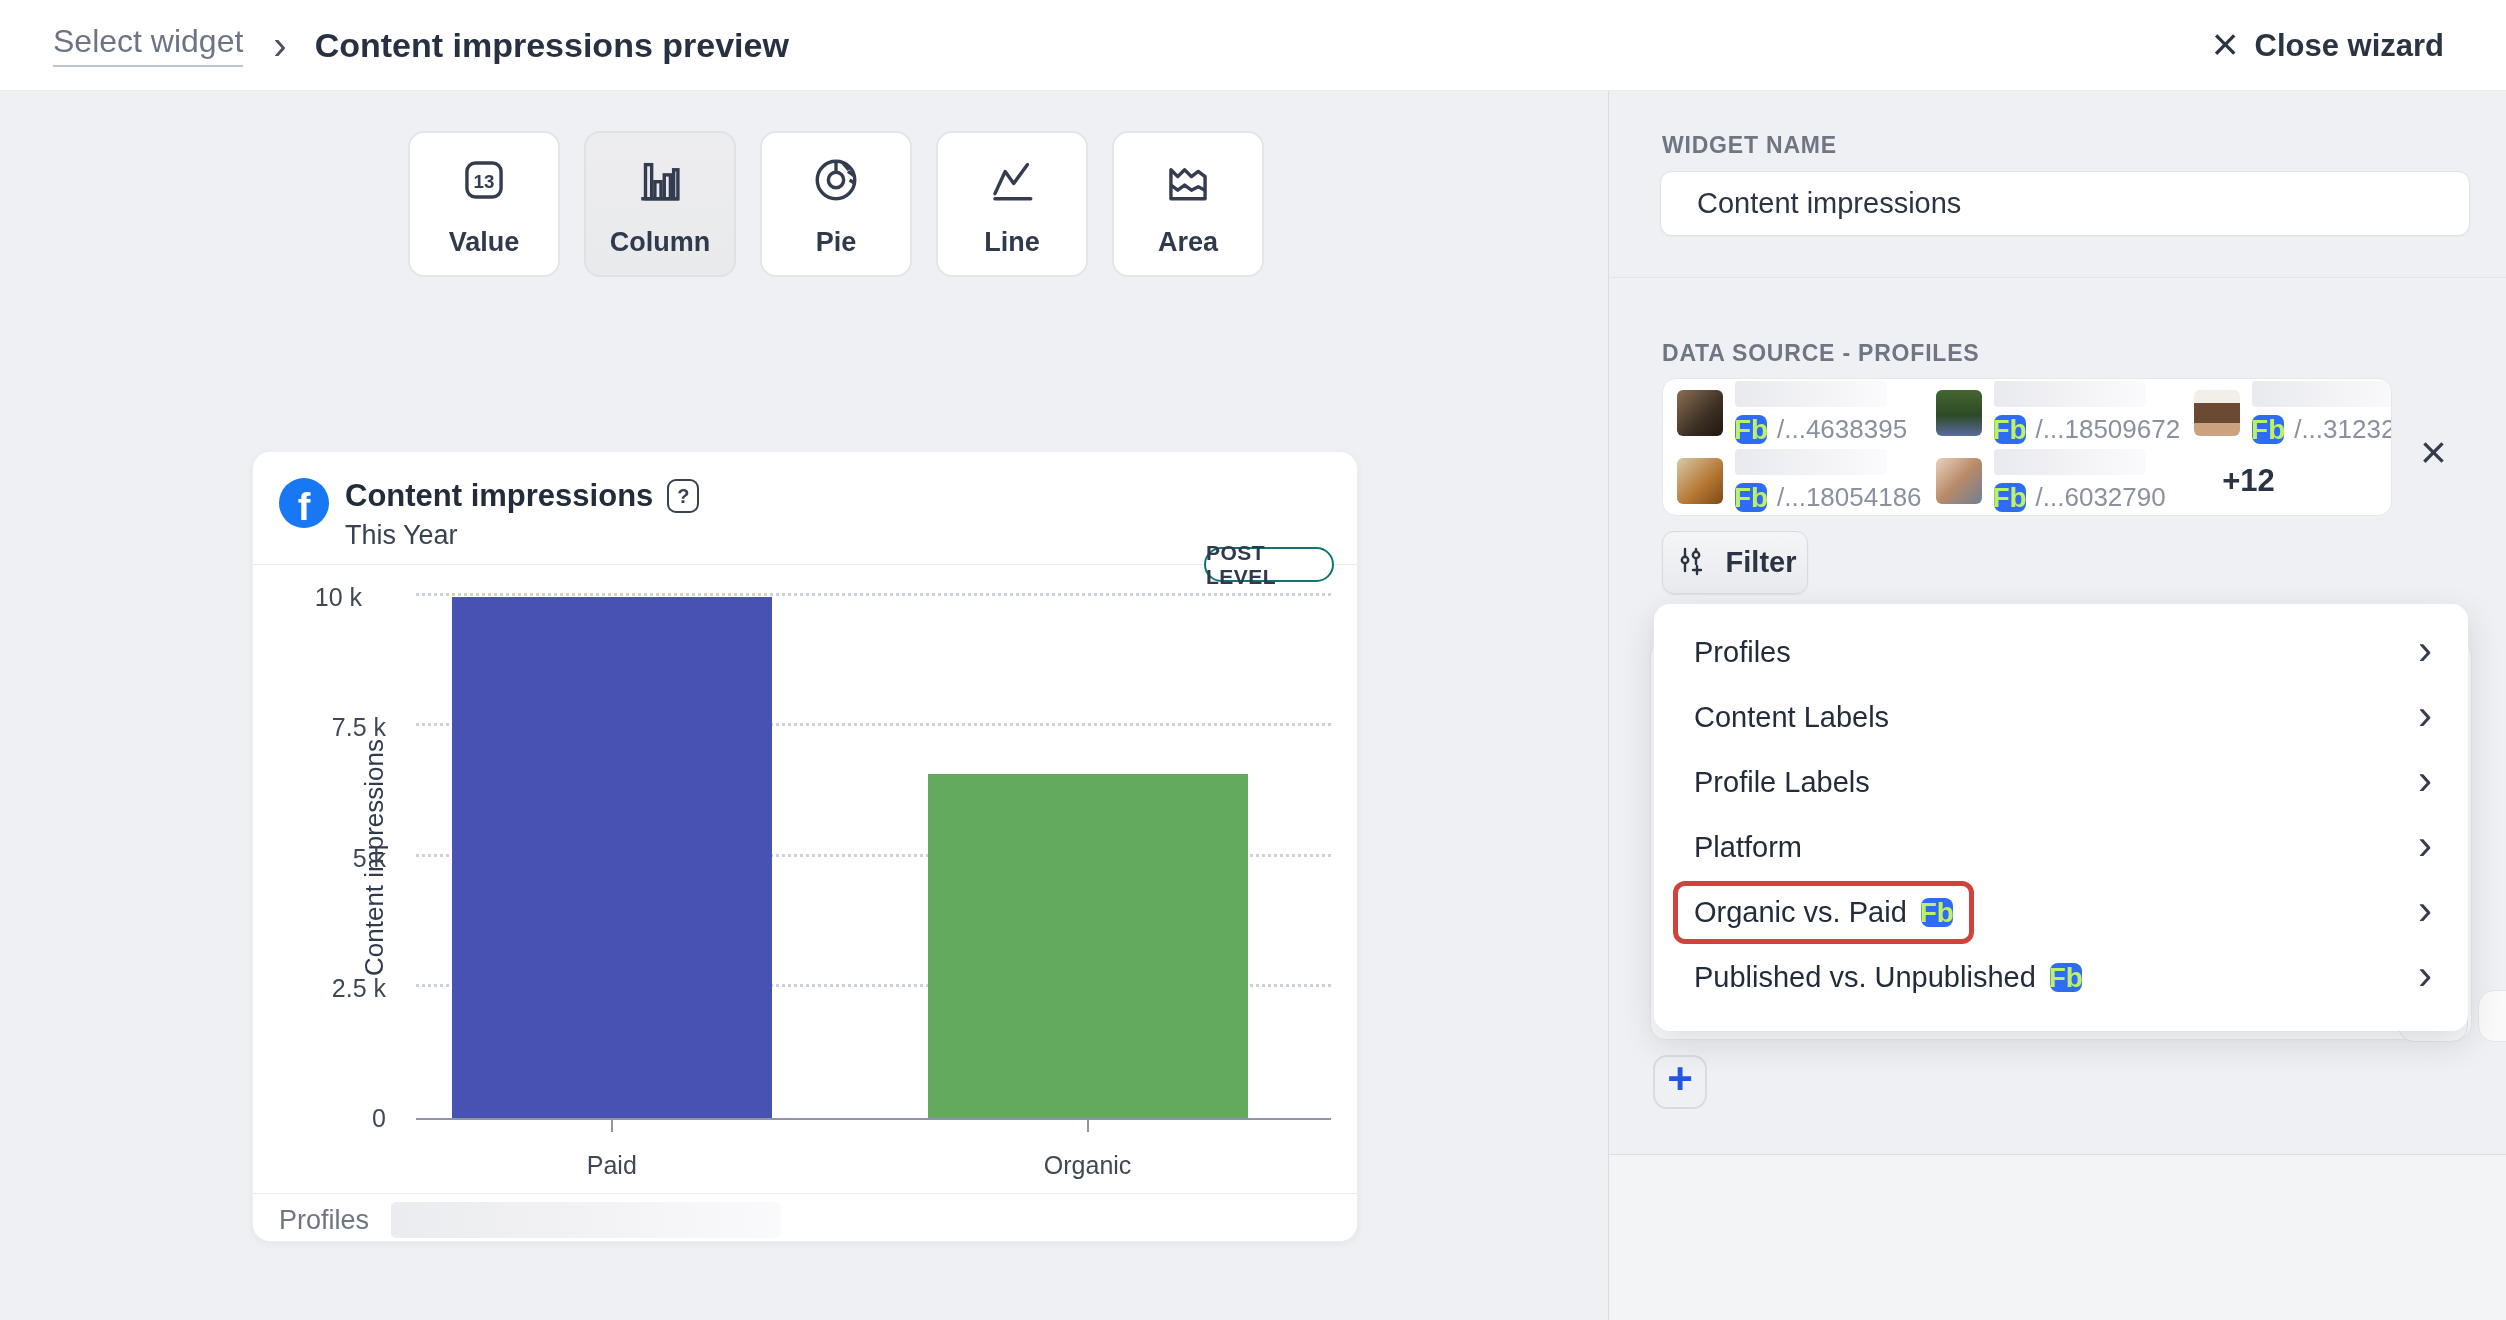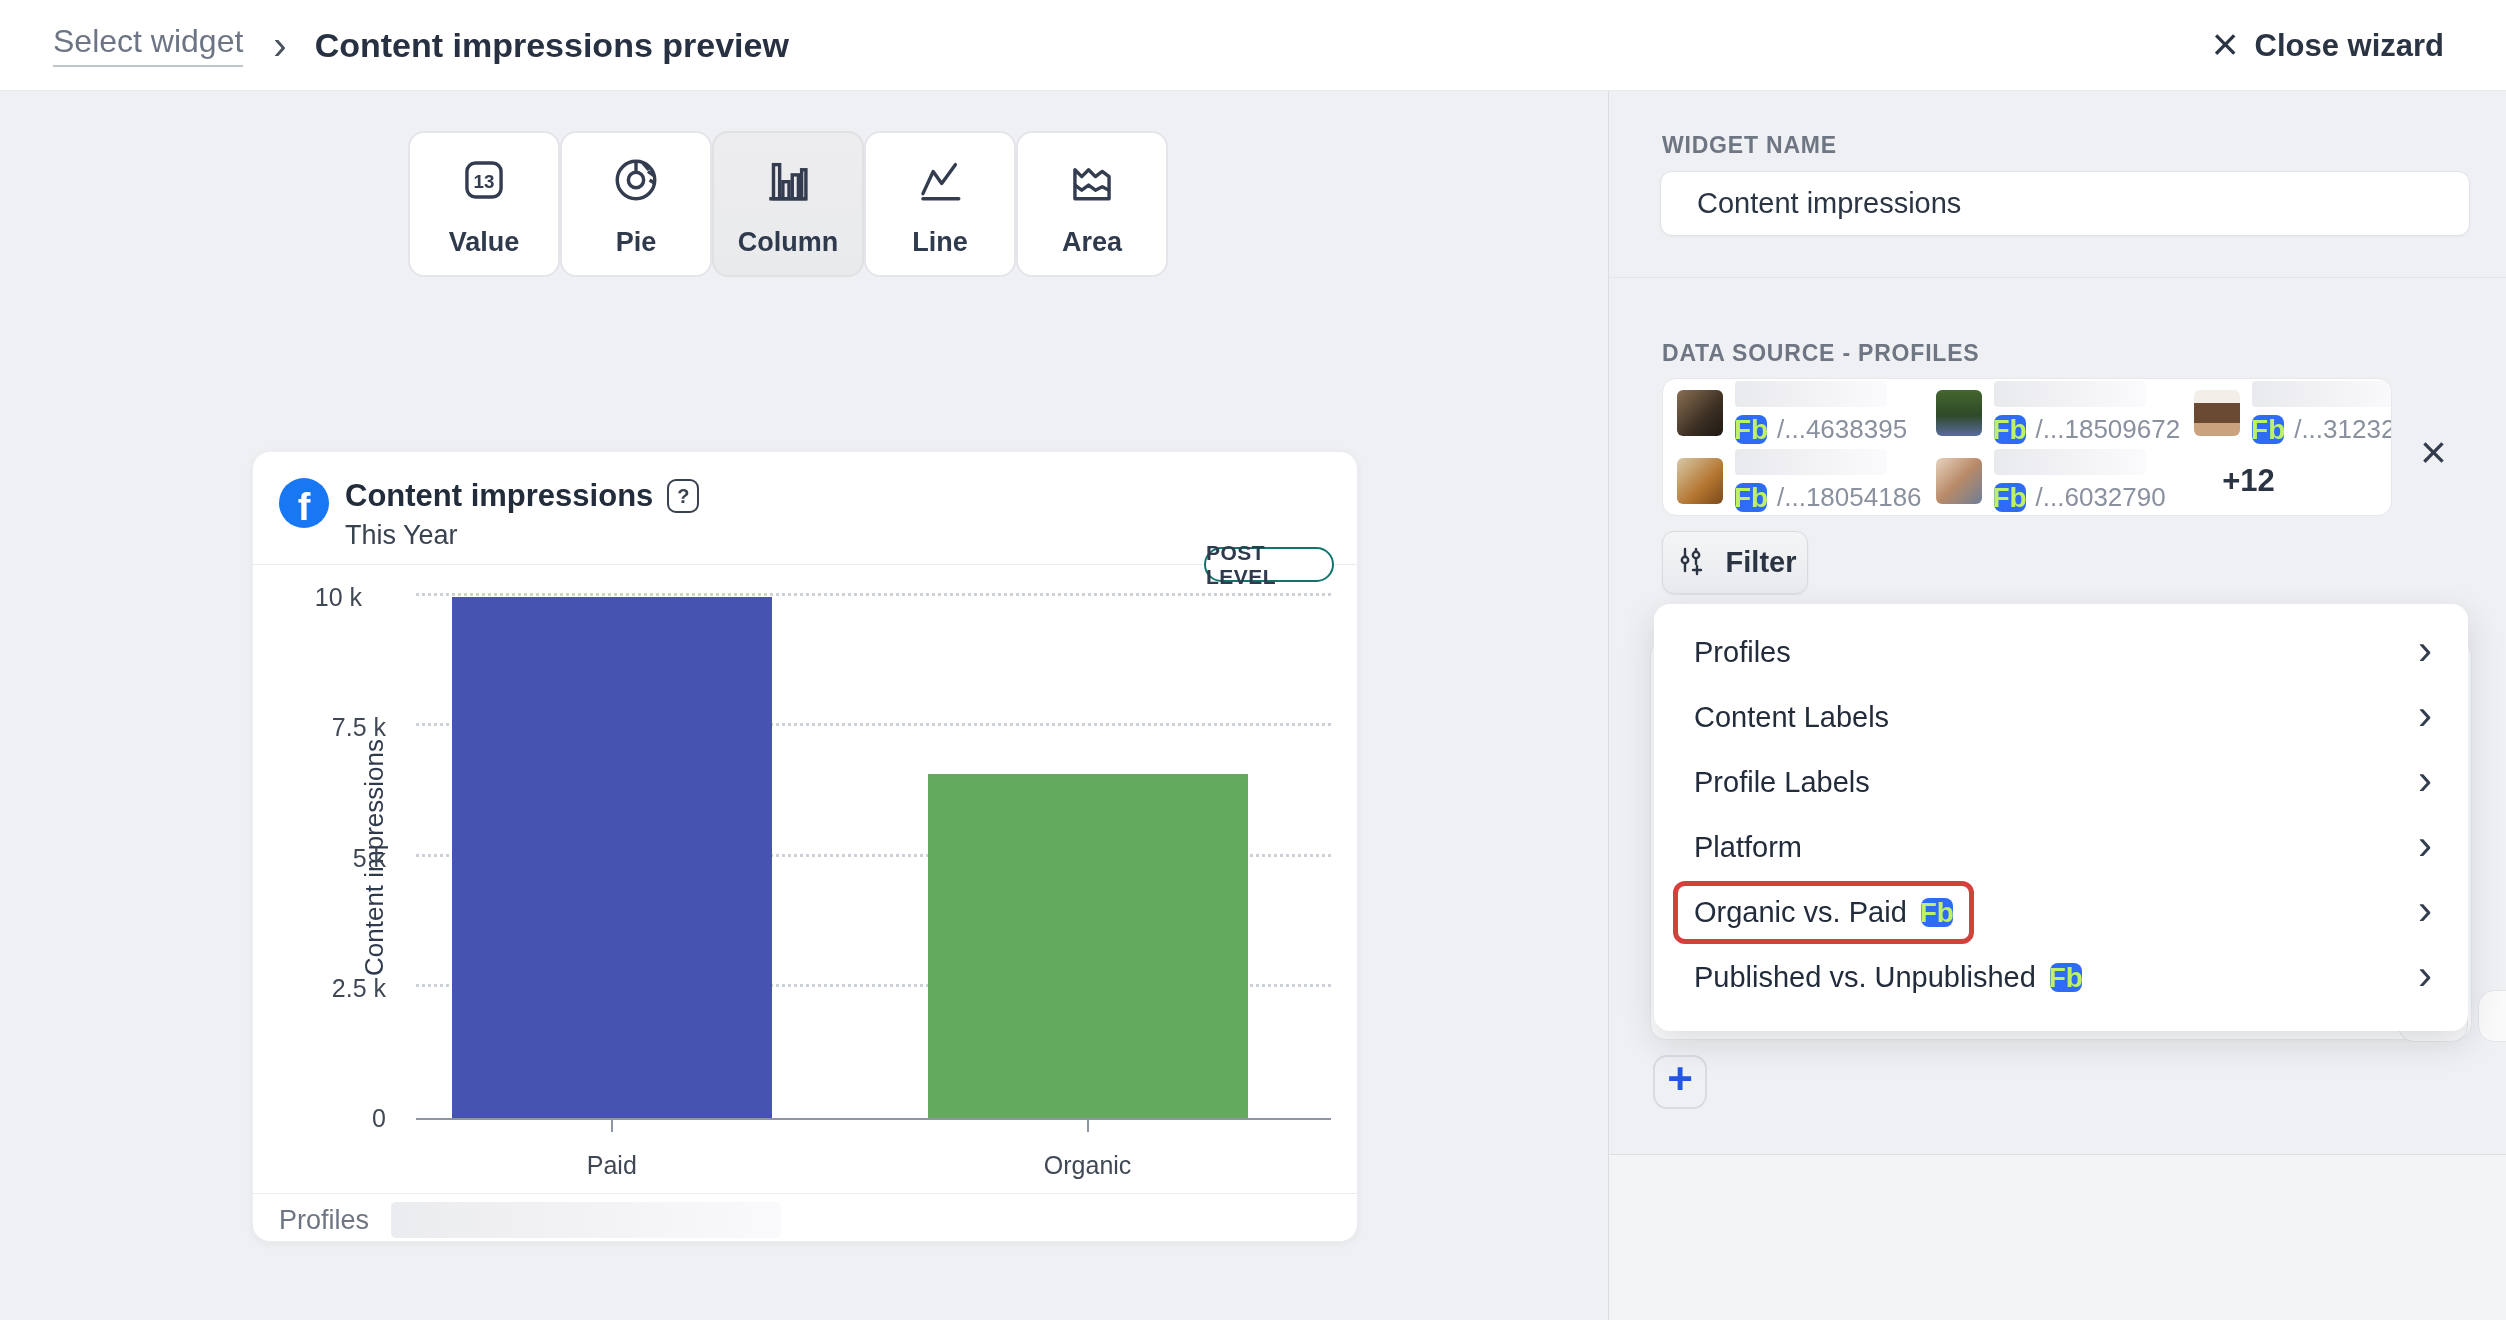--- a/index.html
+++ b/index.html
@@ -12,21 +12,21 @@
             border-bottom:1px solid #e7e9ec; display:flex; align-items:center; }
   .crumb-back { margin-left:53px; font-size:32px; color:#6d7584; padding-bottom:5px;
                 border-bottom:2px solid #c0c4cb; cursor:pointer; }
   .crumb-sep { margin:0 28px 0 30px; font-size:40px; color:#4a5260; }
   .page-title { font-size:34px; font-weight:bold; color:#273142; }
   .close-wrap { position:absolute; right:62px; top:0; height:91px; display:flex; align-items:center; gap:16px; cursor:pointer; }
   .close-x { font-size:46px; font-weight:300; color:#2b3442; line-height:1; margin-top:-4px; }
   .close-label { font-size:31px; font-weight:bold; color:#2b3442; }
 
   
-  .wtype-row { position:absolute; left:408px; top:131px; display:flex; }
+  .wtype-row { position:absolute; left:408px; top:131px; display:flex; gap:24px; }
   .wtype-card { width:152px; height:146px; background:#fff; border:2px solid #e3e5e9; border-radius:16px;
                 display:flex; flex-direction:column; align-items:center; justify-content:center; gap:18px; cursor:pointer; }
   .wtype-card.selected { background:linear-gradient(180deg,#ededef,#e9eaec); border-color:#dfe1e5; }
   .wtype-label { font-size:27px; font-weight:bold; color:#2f3a4d; }
   .wtype-icon svg { display:block; }
 
   
   .preview-card { position:absolute; left:252px; top:451px; width:1106px; height:791px; background:#fff;
                   border:1px solid #eceef1; border-radius:18px; box-shadow:0 2px 8px rgba(16,24,40,.05); }
   .pc-header { position:absolute; left:26px; top:26px; display:flex; gap:16px; }
@@ -135,44 +135,44 @@
   <div class="wtype-row" id="wtype-row">
       <div class="wtype-card">
         <span class="wtype-icon">
           <svg width="58" height="58" viewBox="0 0 34 34" fill="none" stroke="#333d4f" stroke-width="2">
             <rect x="7" y="7" width="20" height="20" rx="5"></rect>
             <text x="17" y="21.5" text-anchor="middle" font-size="11" font-weight="bold" fill="#333d4f" stroke="none" font-family="Liberation Sans,sans-serif">13</text>
           </svg>
         </span>
         <span class="wtype-label">Value</span>
       </div>
+      <div class="wtype-card selected">
+        <span class="wtype-icon">
+          <svg width="58" height="58" viewBox="0 0 34 34" fill="none" stroke="#333d4f" stroke-width="2">
+            <line x1="6" y1="28" x2="28" y2="28"></line>
+            <rect x="8.5" y="8" width="3.6" height="20"></rect>
+            <rect x="14" y="18" width="3.6" height="10"></rect>
+            <rect x="19.5" y="14" width="3.6" height="14"></rect>
+            <rect x="25" y="11" width="2.5" height="17"></rect>
+          </svg>
+        </span>
+        <span class="wtype-label">Column</span>
+      </div>
       <div class="wtype-card">
         <span class="wtype-icon">
           <svg width="58" height="58" viewBox="0 0 34 34" fill="none" stroke="#333d4f" stroke-width="2">
             <circle cx="17" cy="17" r="11"></circle>
             <circle cx="17" cy="17" r="4.5"></circle>
             <line x1="17" y1="6" x2="17" y2="12.5"></line>
             <line x1="21" y1="7" x2="24.5" y2="11"></line>
             <line x1="24" y1="12" x2="27.5" y2="14.5"></line>
             <line x1="25" y1="17" x2="28" y2="19"></line>
           </svg>
         </span>
         <span class="wtype-label">Pie</span>
-      </div>
-      <div class="wtype-card selected">
-        <span class="wtype-icon">
-          <svg width="58" height="58" viewBox="0 0 34 34" fill="none" stroke="#333d4f" stroke-width="2">
-            <line x1="6" y1="28" x2="28" y2="28"></line>
-            <rect x="8.5" y="8" width="3.6" height="20"></rect>
-            <rect x="14" y="18" width="3.6" height="10"></rect>
-            <rect x="19.5" y="14" width="3.6" height="14"></rect>
-            <rect x="25" y="11" width="2.5" height="17"></rect>
-          </svg>
-        </span>
-        <span class="wtype-label">Column</span>
       </div>
       <div class="wtype-card">
         <span class="wtype-icon">
           <svg width="58" height="58" viewBox="0 0 34 34" fill="none" stroke="#333d4f" stroke-width="2" stroke-linecap="round" stroke-linejoin="round">
             <line x1="7" y1="28" x2="28" y2="28"></line>
             <polyline points="7,25 13,12 18,19 26,8"></polyline>
           </svg>
         </span>
         <span class="wtype-label">Line</span>
       </div>

